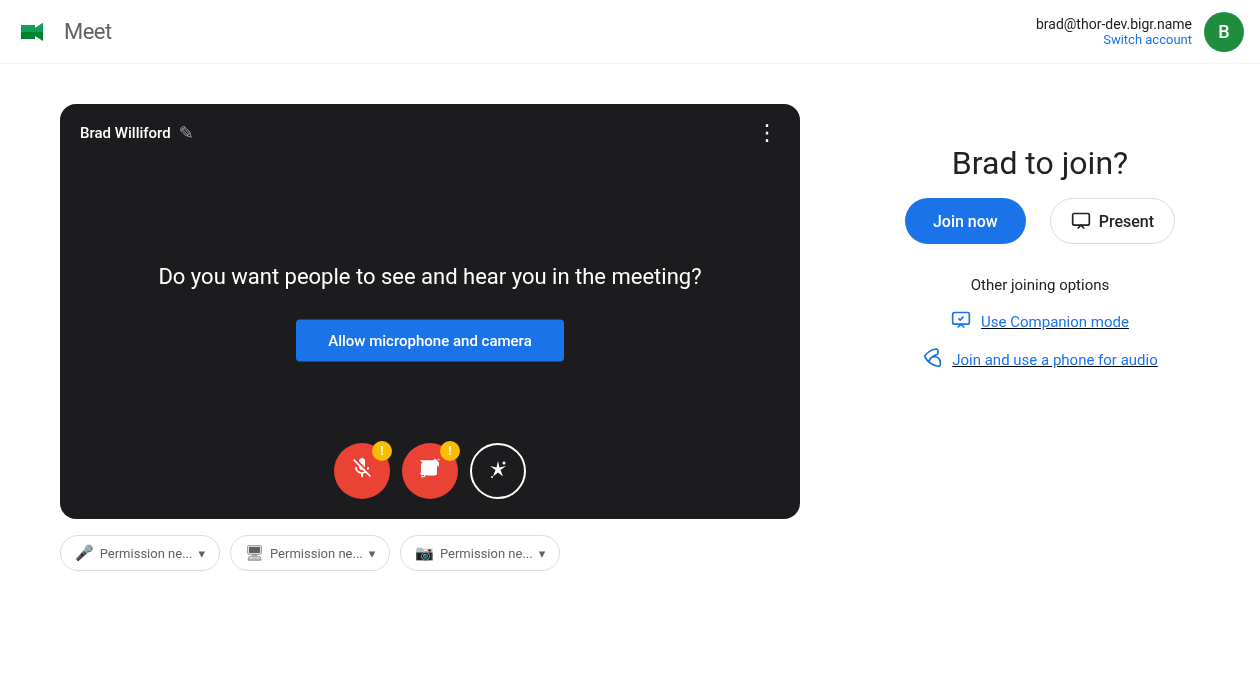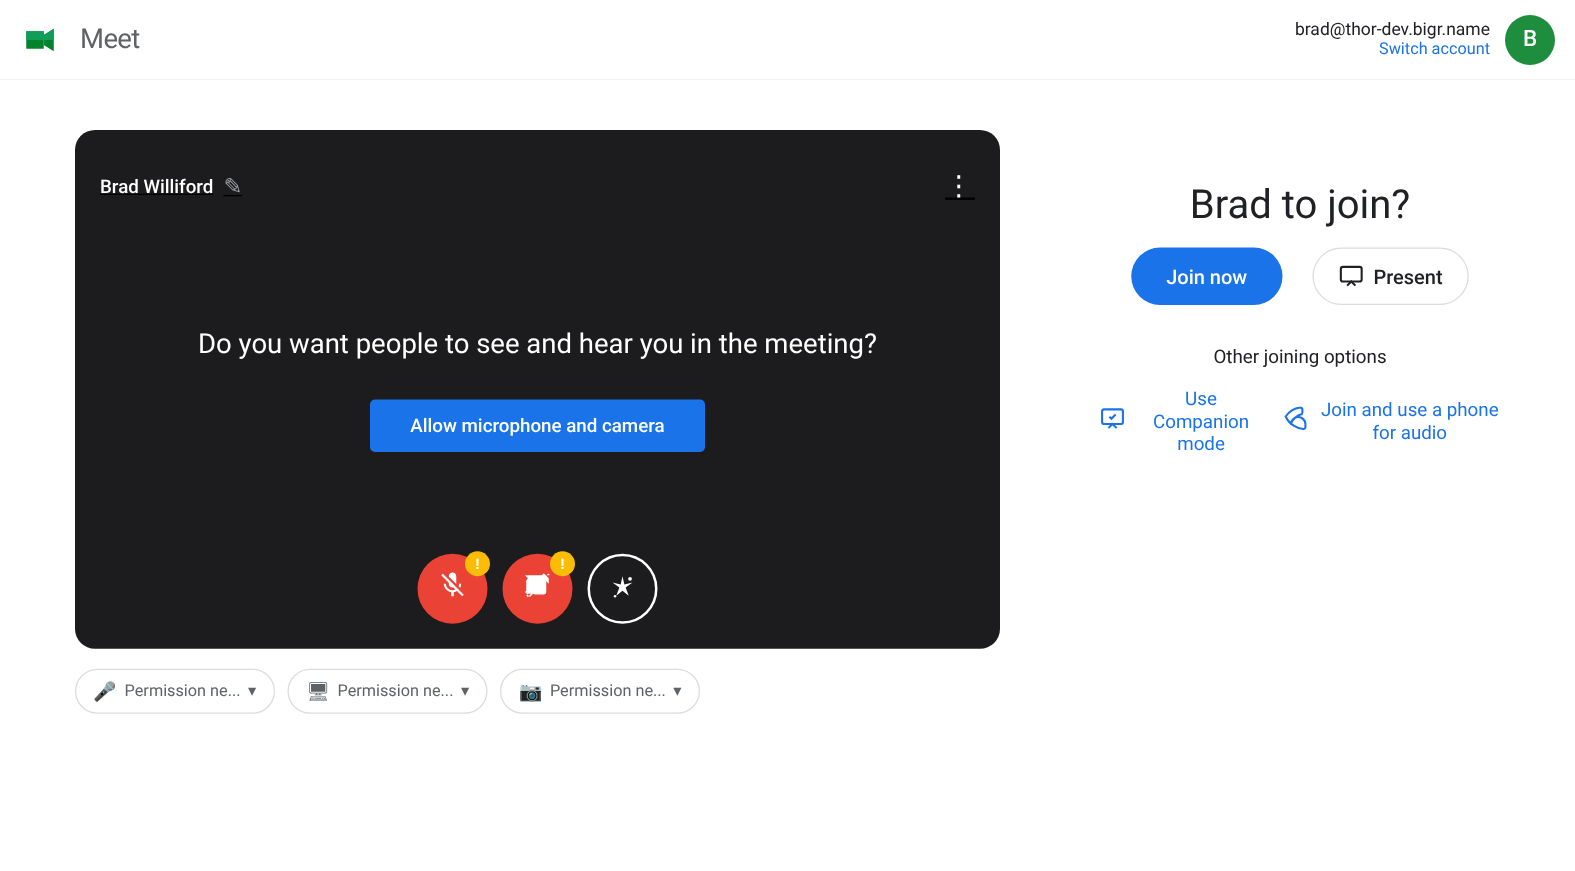--- a/index.html
+++ b/index.html
@@ -83,22 +83,21 @@
       overflow: hidden;
     }
     .video-header {
       position: absolute;
       top: 0;
       left: 0;
       right: 0;
       display: flex;
       justify-content: space-between;
       align-items: center;
-      padding: 32px 20px;
-      text-decoration: underline;
+      padding: 16px 20px;
     }
     .user-name-area {
       display: flex;
       align-items: center;
       gap: 8px;
     }
     .user-name {
       color: #fff;
       font-size: 15px;
       font-weight: 500;
@@ -272,22 +271,23 @@
     }
 
     .other-options-title {
       font-size: 15px;
       color: #202124;
       margin-bottom: 16px;
     }
     .other-options-list {
       list-style: none;
       display: flex;
-      flex-direction: row;
+      flex-direction: column;
       gap: 14px;
+      text-decoration: underline;
     }
     .other-option-item {
       display: flex;
       align-items: center;
       justify-content: center;
       gap: 10px;
       color: #1a73e8;
       font-size: 15px;
       cursor: pointer;
     }

